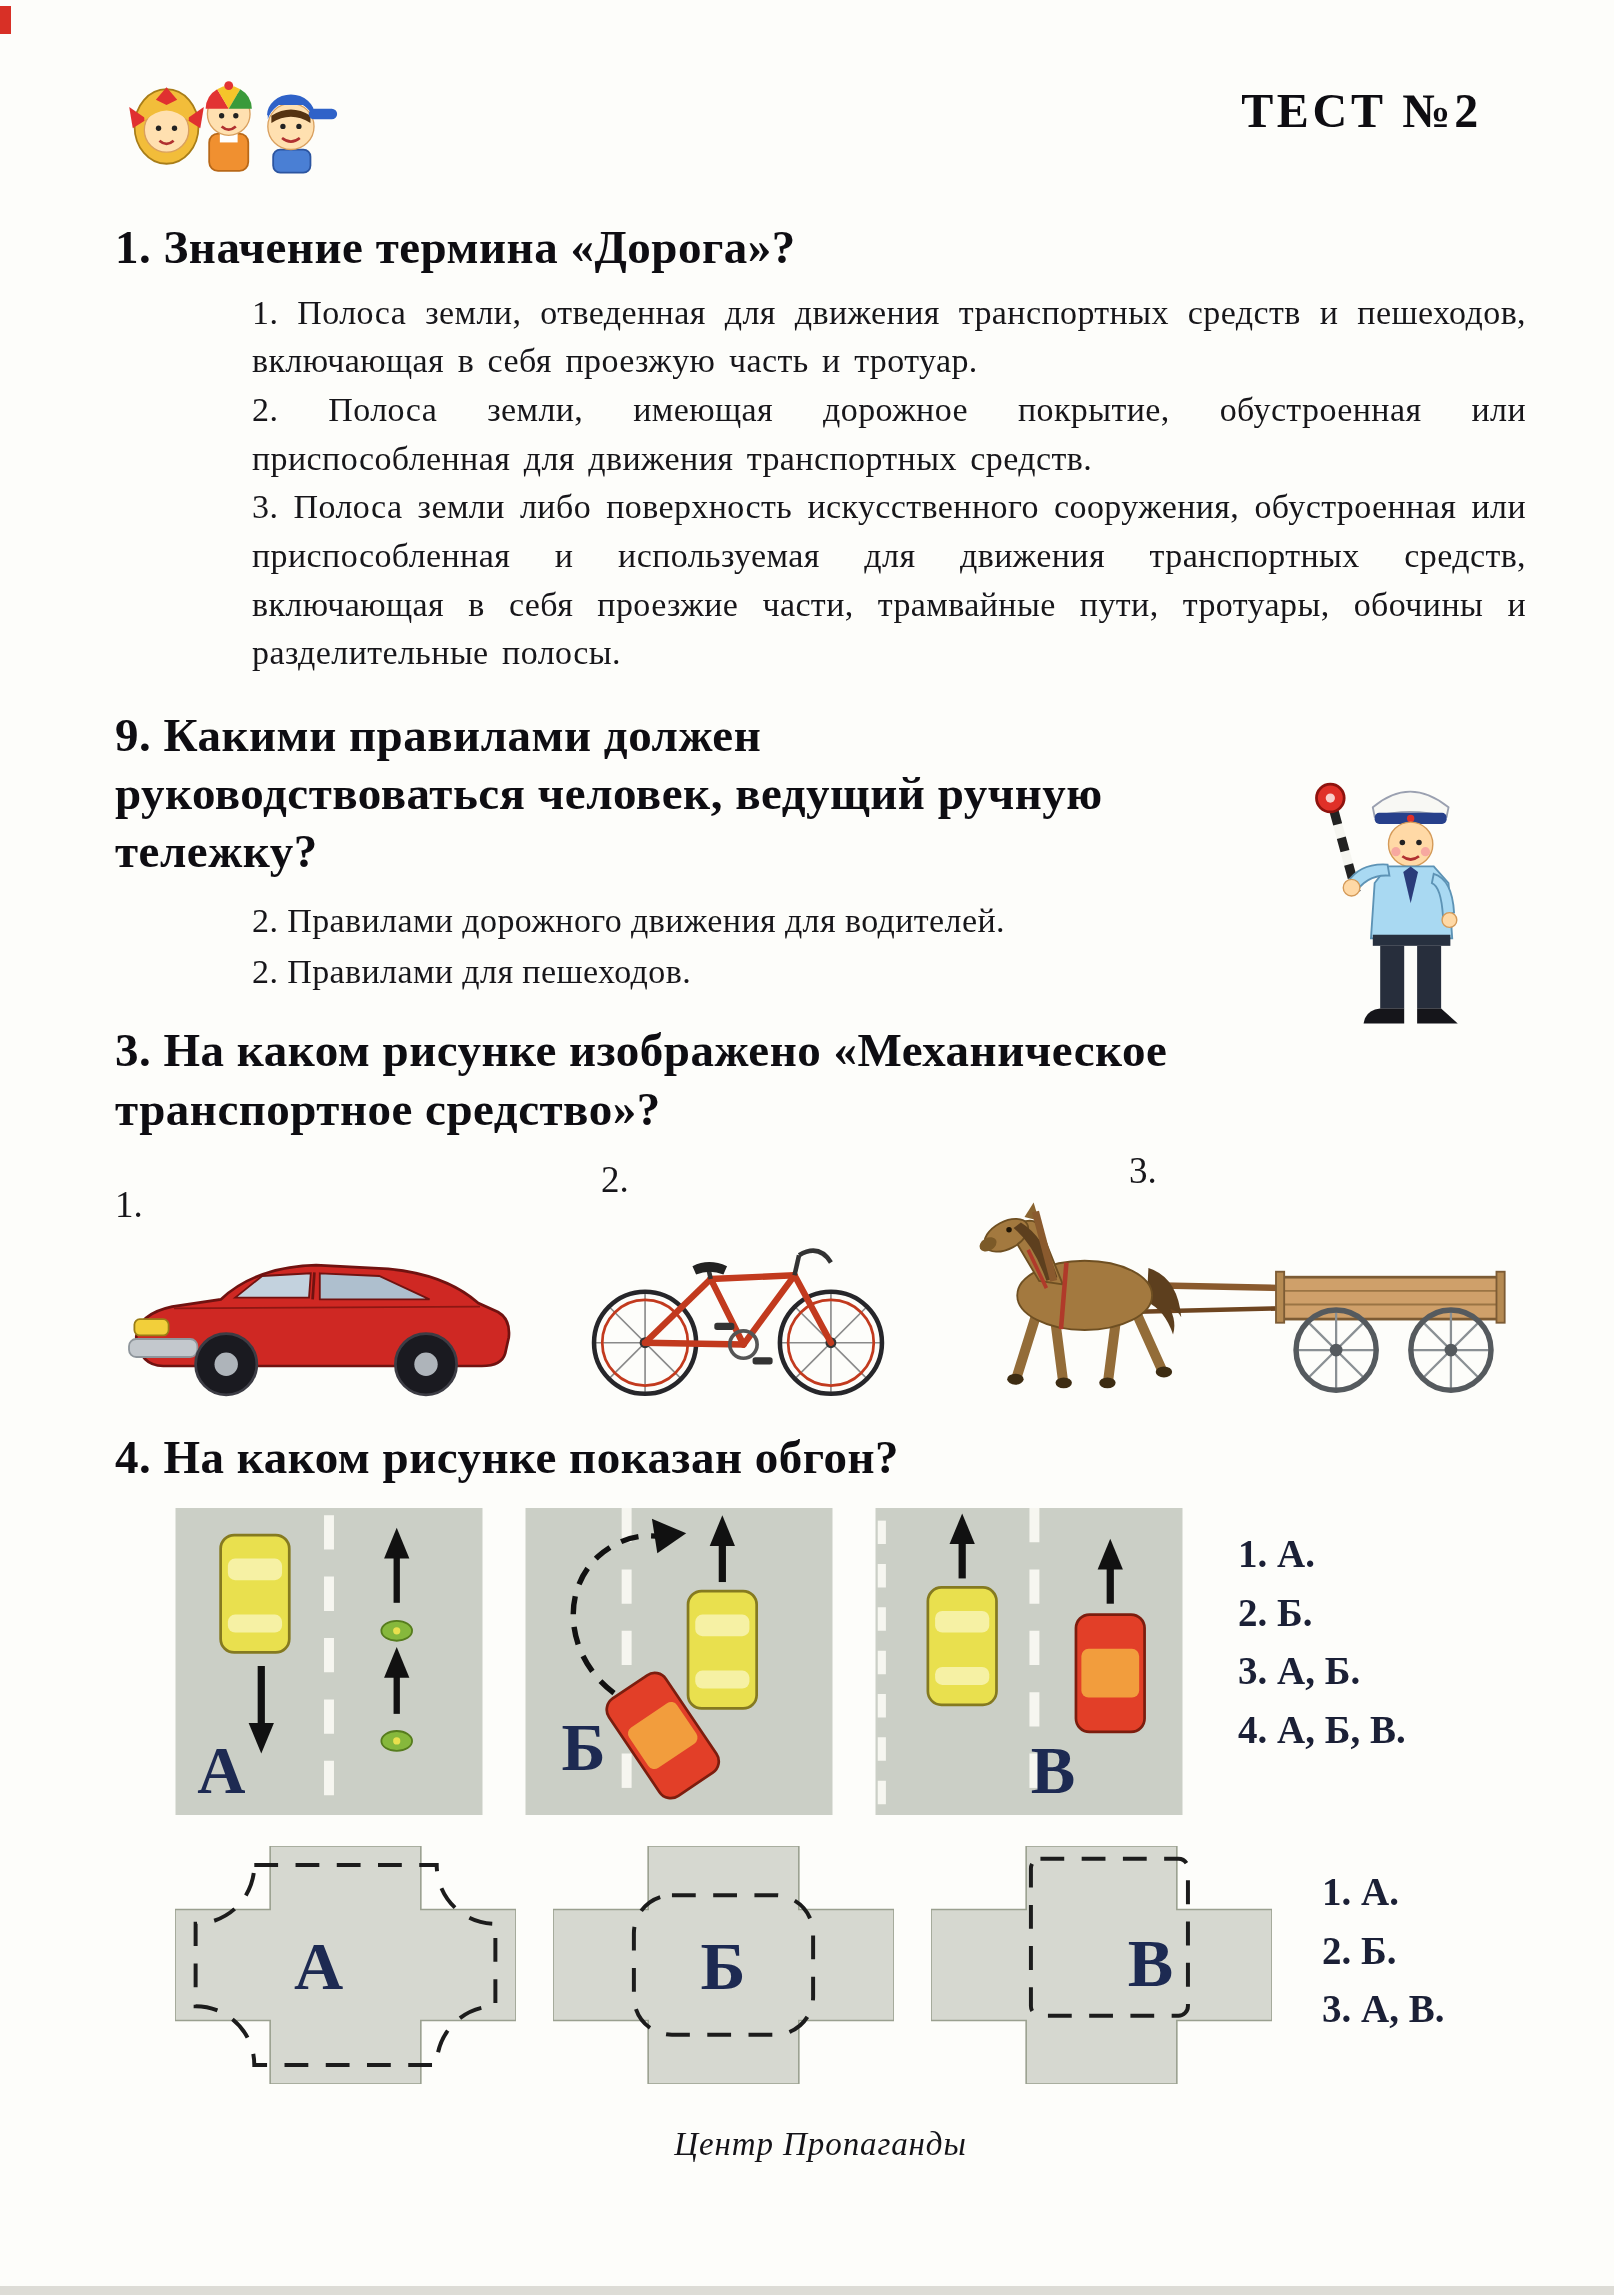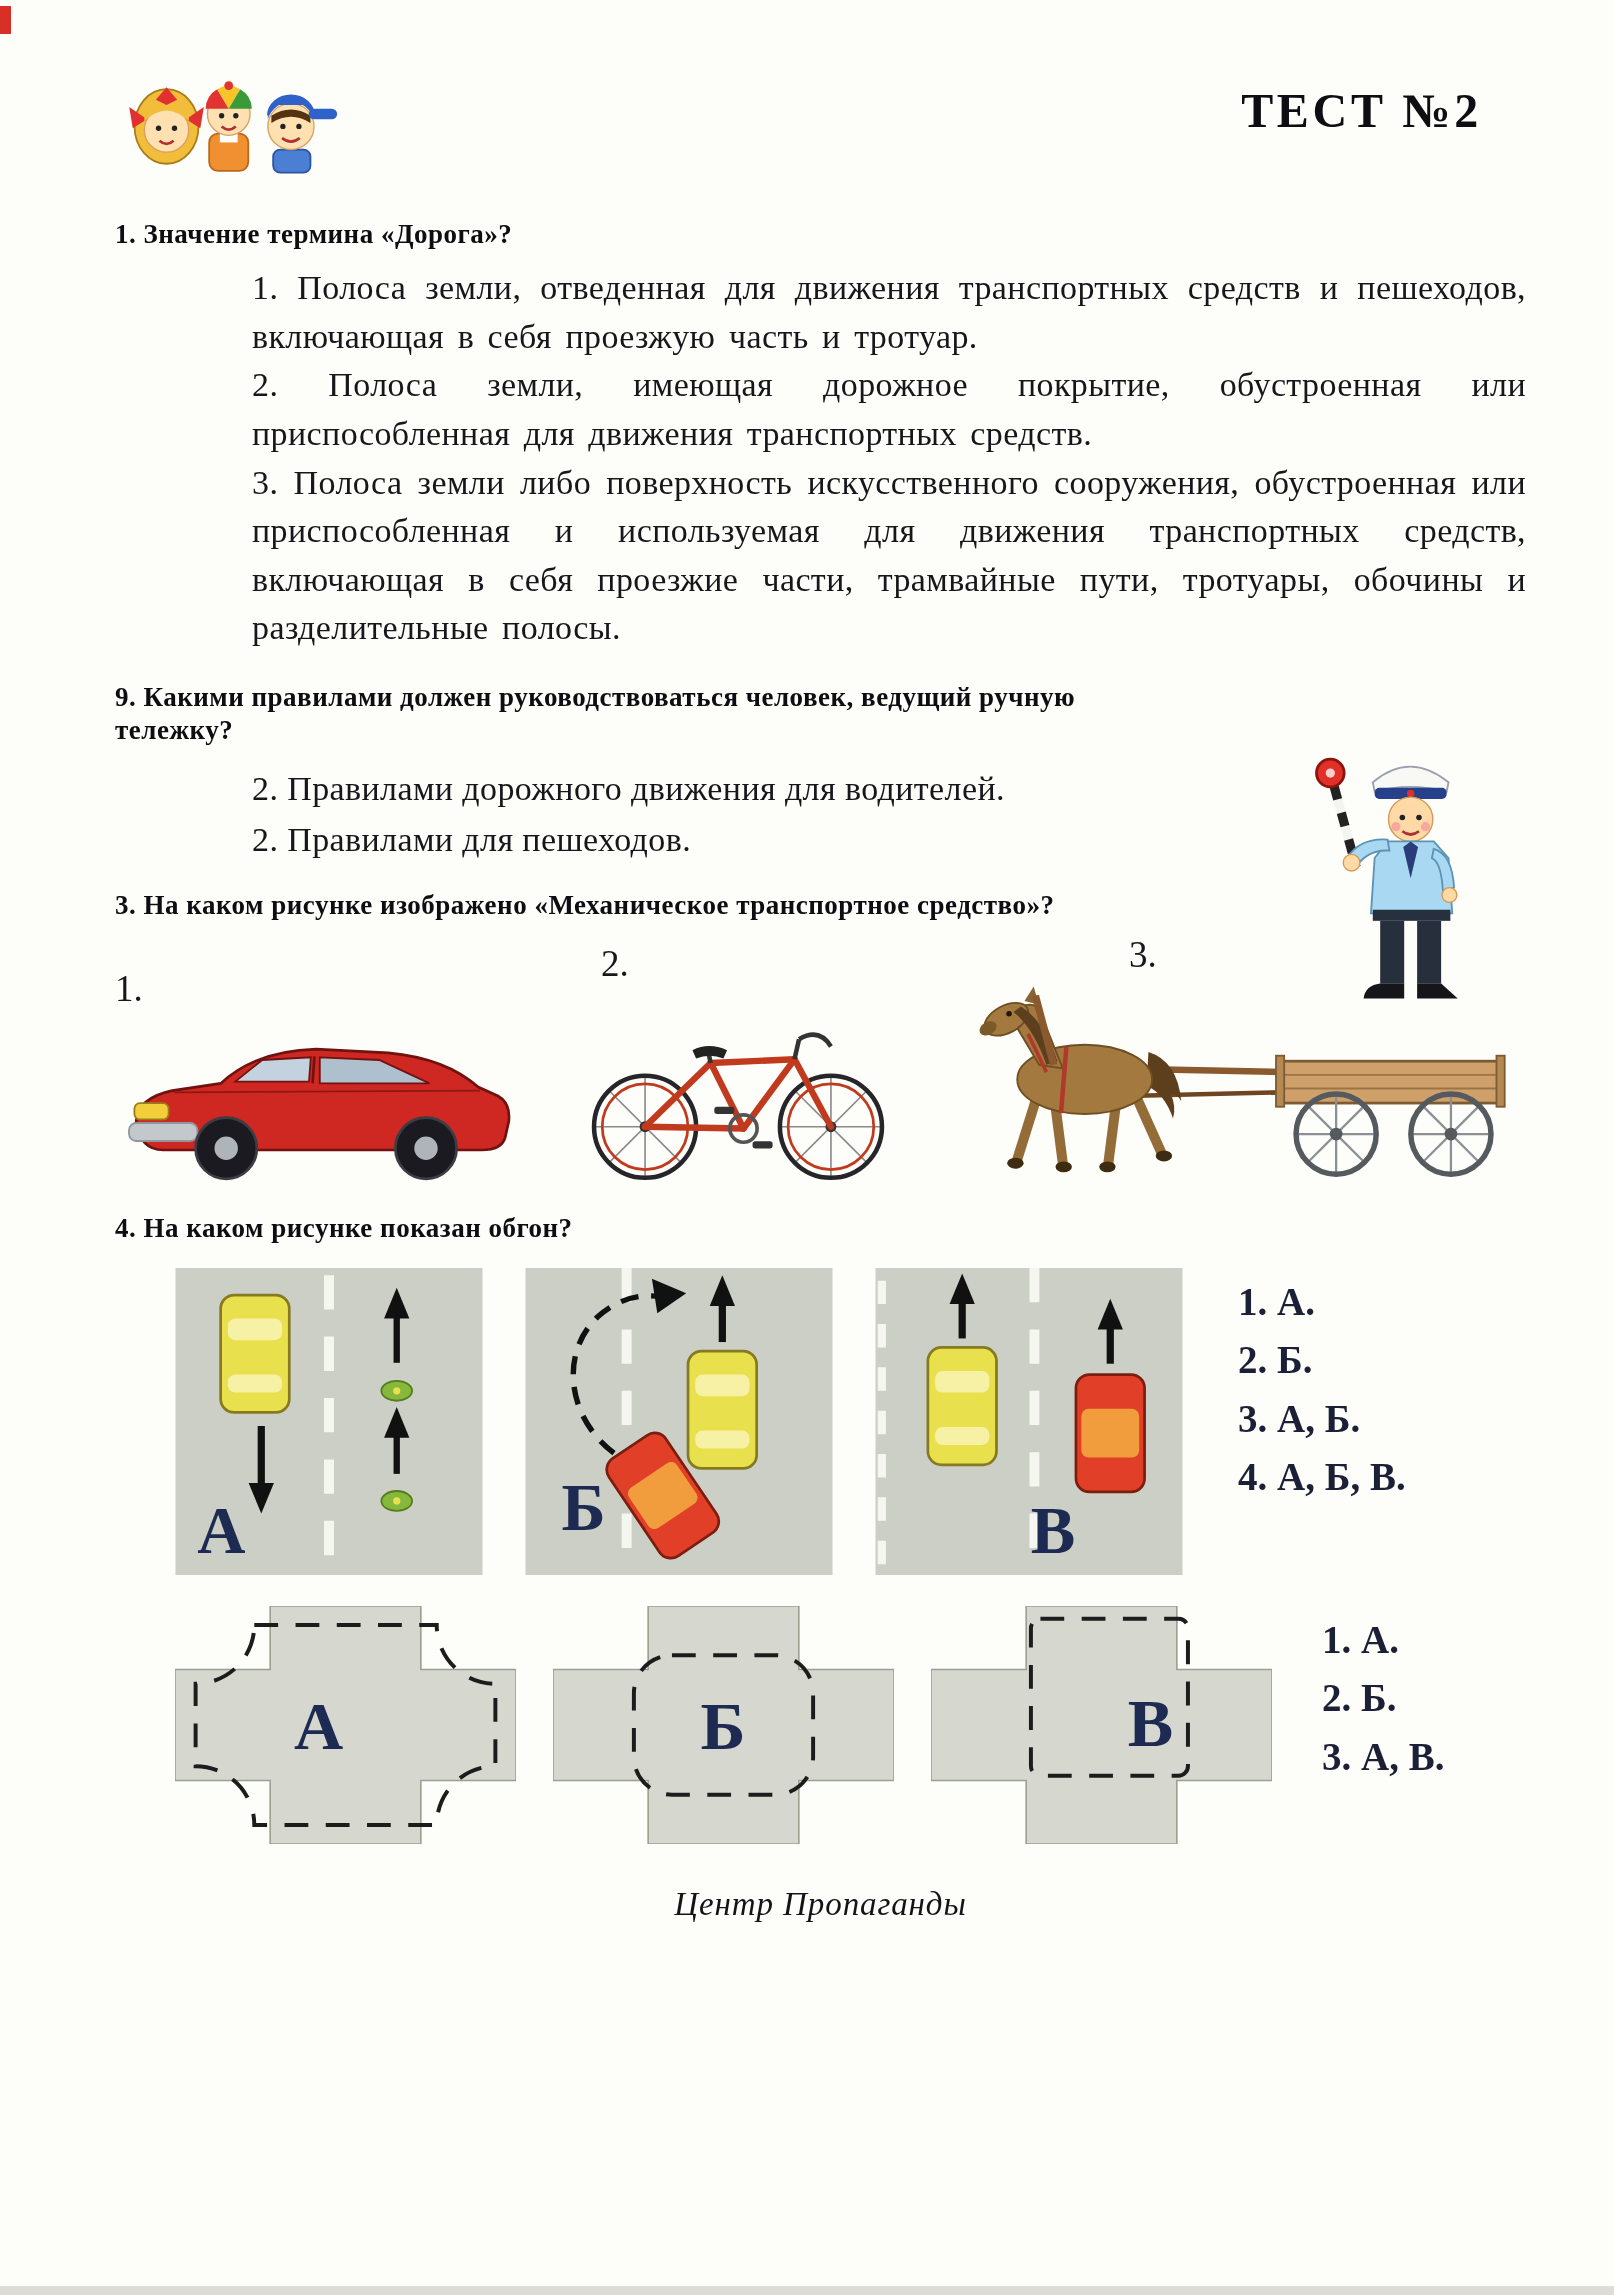--- a/index.html
+++ b/index.html
@@ -10,21 +10,21 @@
     color:#17161a;
   }
   .page { padding:44px 88px 0 115px; }
 
   .scan-mark { position:absolute; left:0; top:5.5px; width:11px; height:28px; background:#d83026; }
   .bottom-strip { position:absolute; left:0; bottom:0; width:100%; height:9.2px; background:#dddcd6; }
 
   .header { display:flex; justify-content:space-between; align-items:flex-start; height:157px; }
   .test-title { font-size:48px; font-weight:bold; letter-spacing:3.7px; margin-top:39px; margin-right:44px; color:#0e0d12; }
 
-  .q-title { font-size:27px; font-weight:bold; line-height:1.24; letter-spacing:0.5px; color:#0e0d12; }
+  .q-title { font-size:47px; font-weight:bold; line-height:1.24; letter-spacing:0.5px; color:#0e0d12; }
 
   .q1 { margin-top:16.6px; }
   .q1-answers { margin:13px 0 0 137px; font-size:34px; line-height:1.43; text-align:justify; letter-spacing:0.4px; word-spacing:4.6px; }
   .q1-answers p { margin:0; }
 
   .mid { position:relative; margin-top:28px; }
   .q2-title { max-width:1052px; }
   .q2-answers { margin:14.8px 0 0 137px; font-size:34px; line-height:1.5; letter-spacing:0.4px; }
   .q3 { margin-top:24px; }
   .q3-title { max-width:1089px; }
@@ -36,21 +36,21 @@
   .cell-car { width:425px; }
   .cell-bike { width:365px; }
   .cell-bike .pic-num { margin-left:55px; }
   .cell-bike svg { margin-left:28px; }
   .cell-horse { width:609px; }
   .cell-horse .pic-num { margin-left:212px; }
 
   .q4 { margin-top:26px; }
   .panel-row { display:flex; align-items:flex-start; margin-top:22px; margin-left:60px; }
   .panel-row .panel { margin-right:42px; flex:0 0 auto; }
-  .q-answers { font-size:39px; font-weight:bold; line-height:1.5; color:#1b2036; margin-left:13px; margin-top:5px; white-space:nowrap; }
+  .q-answers { font-size:39px; font-weight:bold; line-height:1.5; color:#1b2036; margin-left:13px; margin-top:17px; white-space:nowrap; }
 
   .q5 { margin-top:31px; }
   .q5-title { max-width:1357px; }
   .q5 .panel-row { margin-top:26px; margin-left:60px; }
   .q5 .panel-row .panel { margin-right:37px; }
 
   .footer { margin-top:42px; text-align:center; font-size:33px; font-style:italic; letter-spacing:0.9px; color:#141318; }
 
   svg text { font-family:"Liberation Serif","DejaVu Serif",serif; font-weight:bold; fill:#1d2a52; }
 </style>

